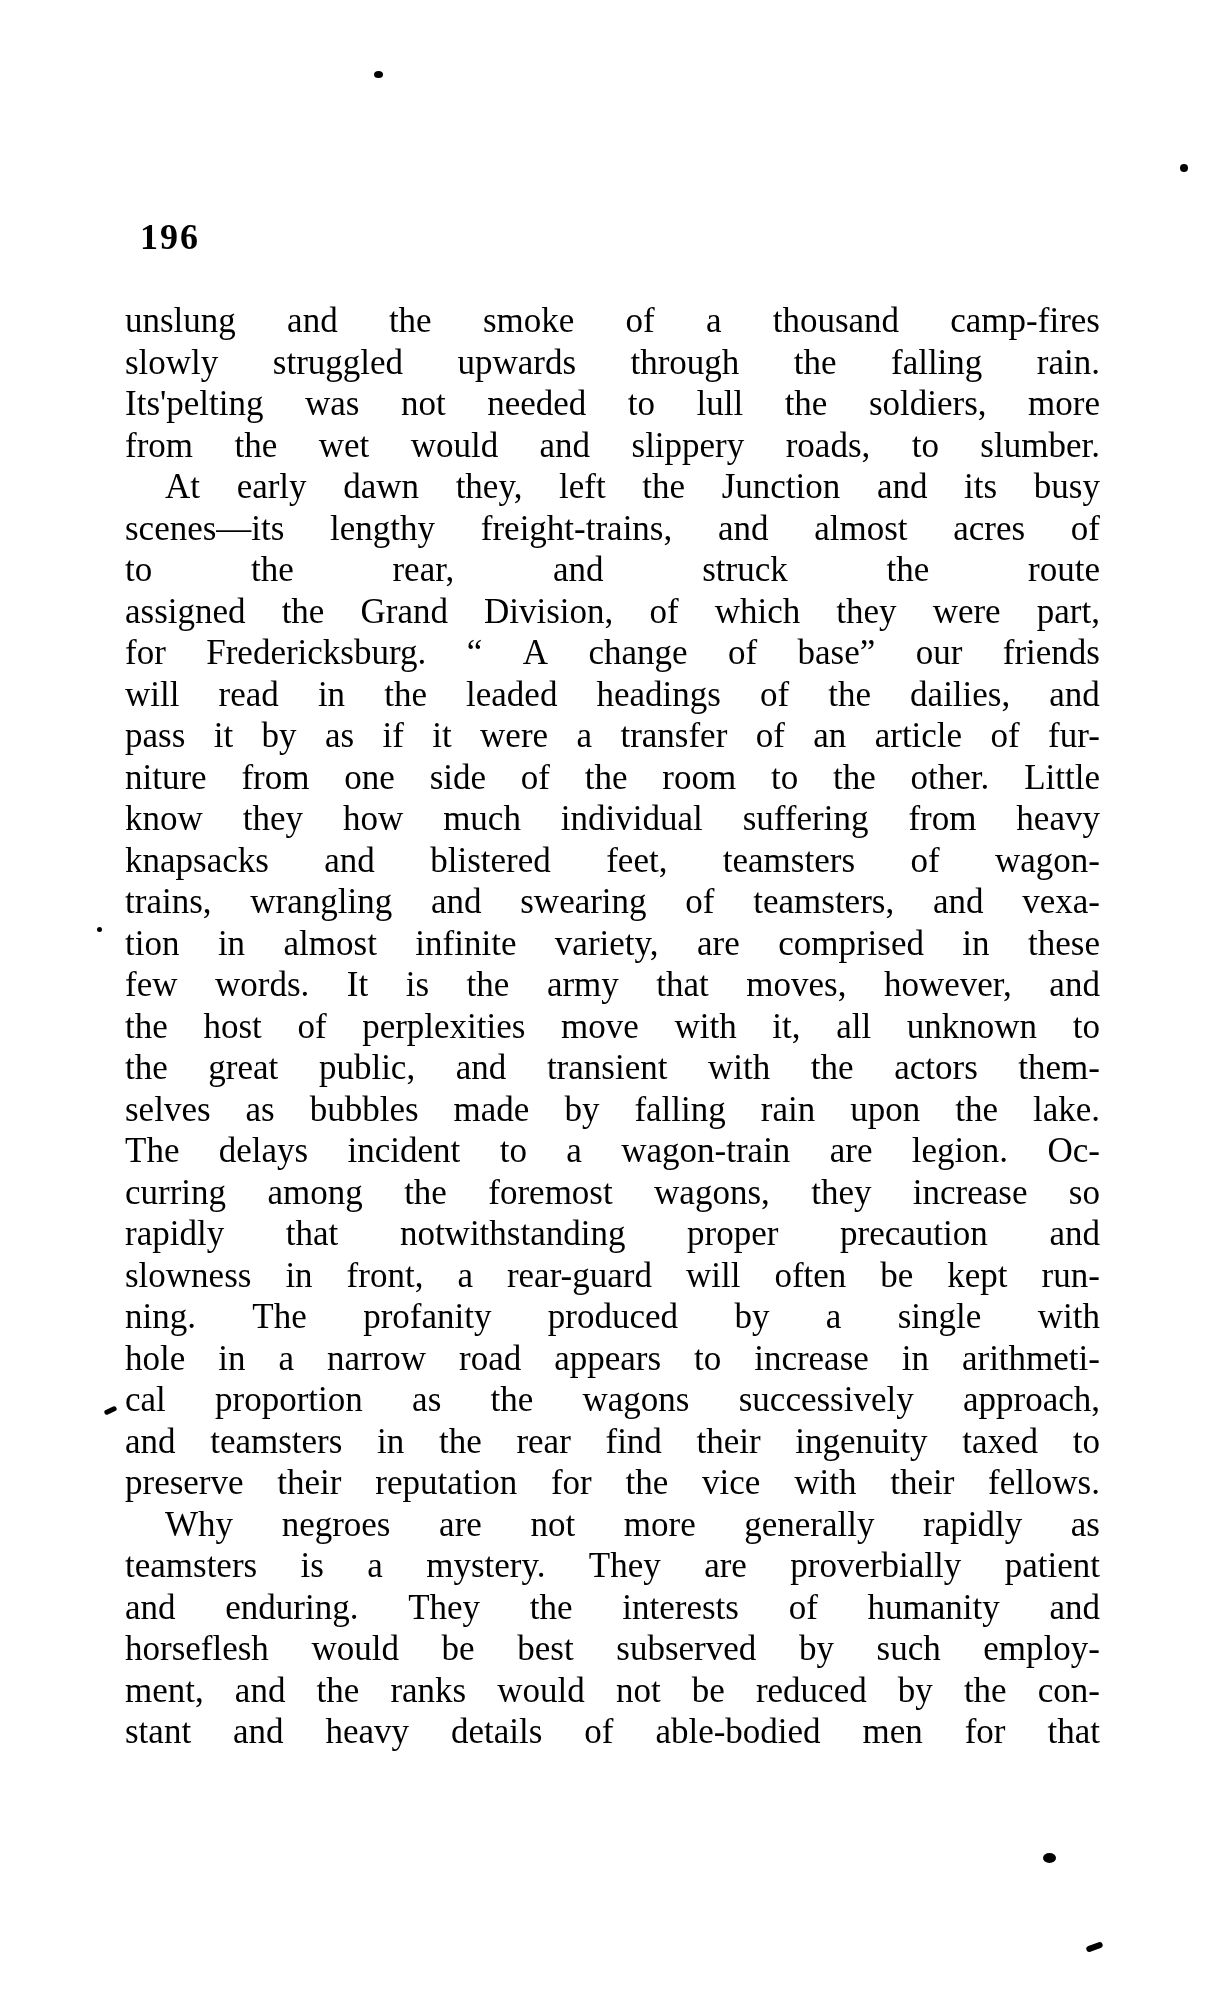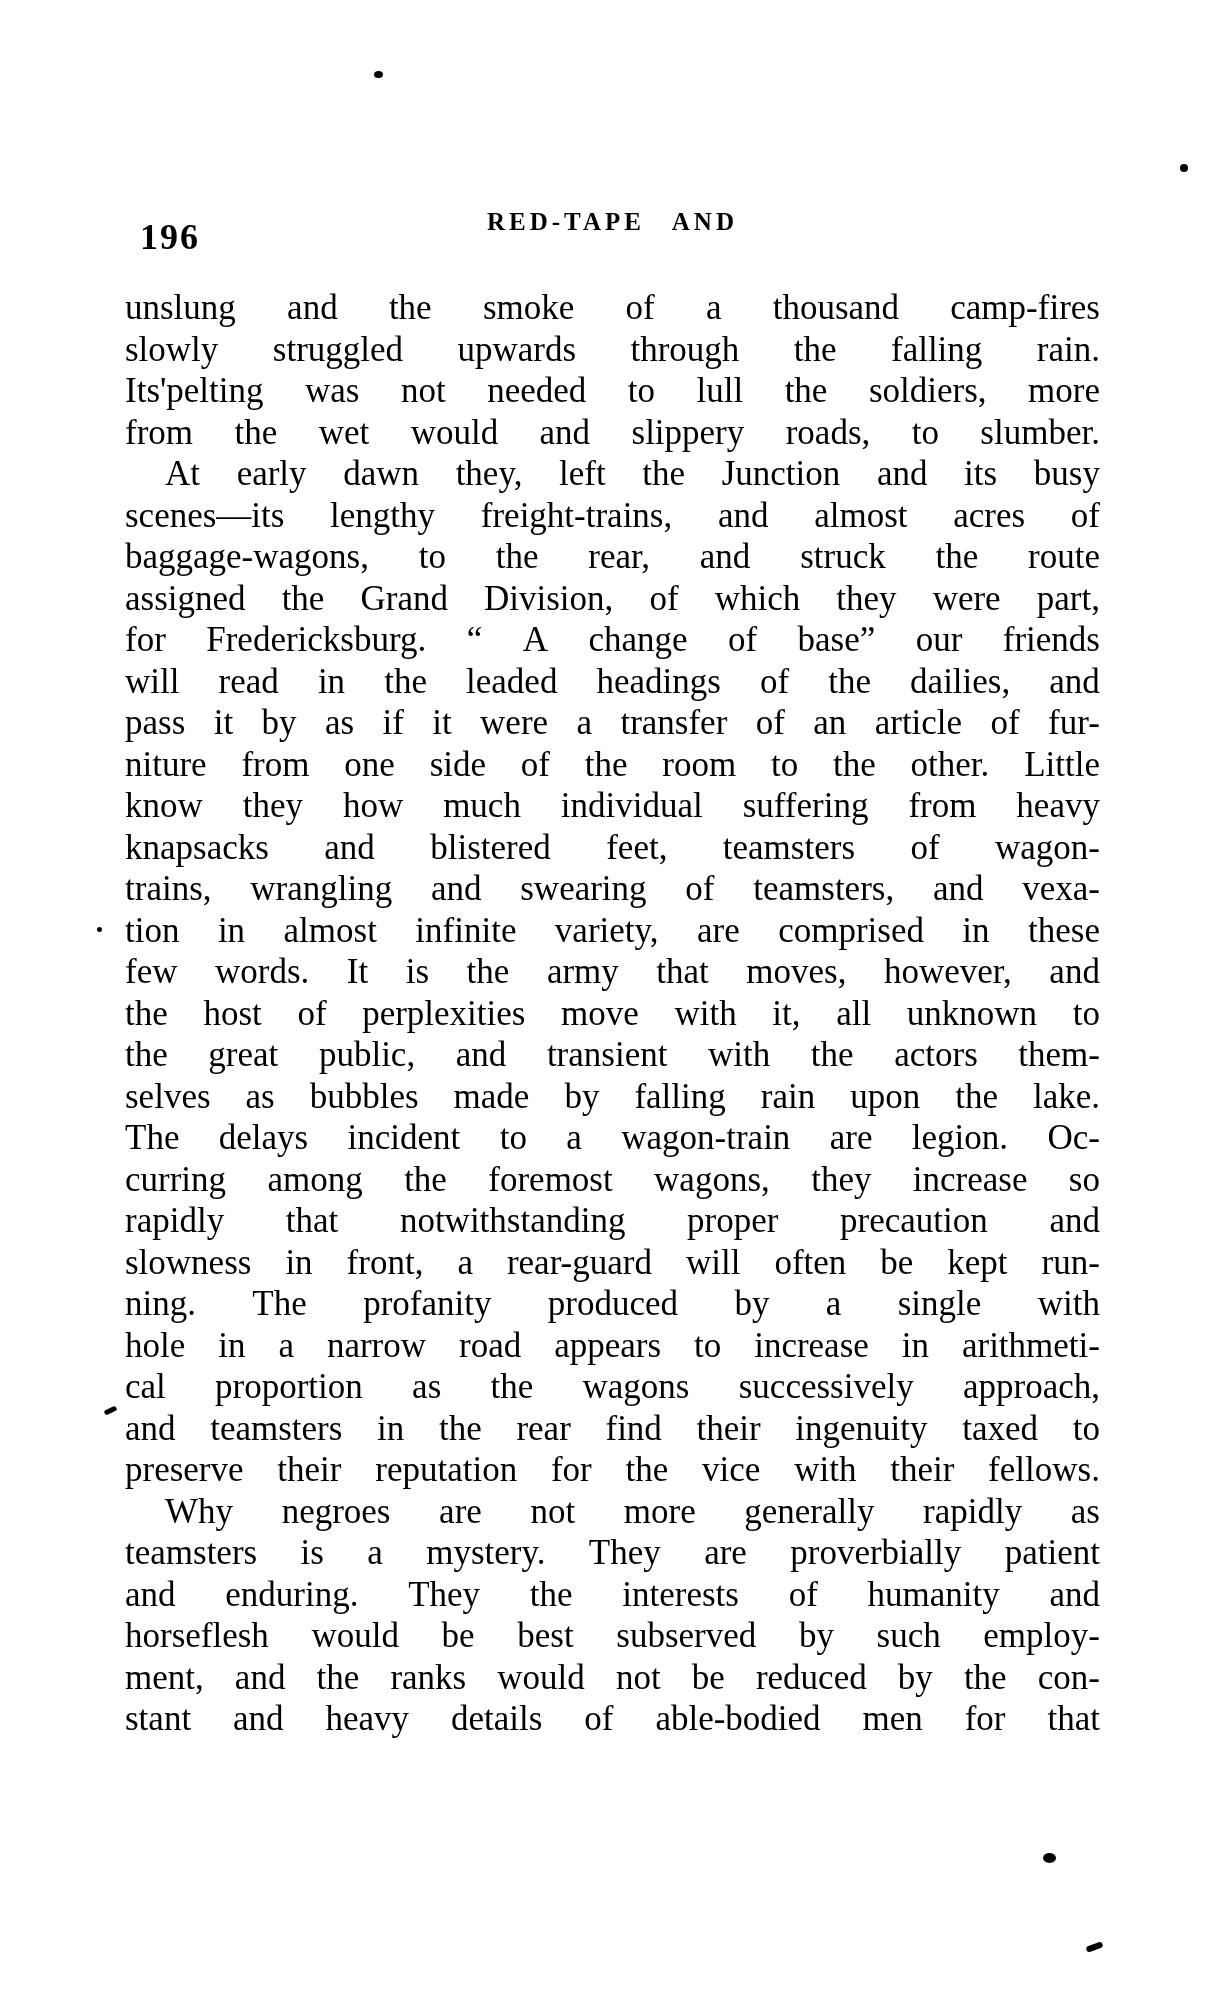--- a/index.html
+++ b/index.html
@@ -32,21 +32,21 @@
     width: 975px;
     text-align: center;
     font-size: 25px;
     font-weight: 700;
     letter-spacing: 4px;
     word-spacing: 18px;
   }
   .text-block {
     position: absolute;
     left: 125px;
-    top: 287px;
+    top: 300px;
     width: 975px;
   }
   .para { margin: 0; }
   .line {
     display: flex;
     justify-content: space-between;
     align-items: baseline;
     height: 41.5px;
     line-height: 41.5px;
     font-size: 35px;
@@ -61,21 +61,20 @@
     background: #000000;
   }
   .artifact.dot { border-radius: 50%; }
   .artifact.dash { border-radius: 3px; }
 </style>
 </head>
 <body>
 
 <div class="page">
   <div class="page-number">196</div>
-  <div class="running-head">RED-TAPE AND</div>
   <div class="text-block">
       <div class="para">
         <div class="line">
           <span>unslung</span>
           <span>and</span>
           <span>the</span>
           <span>smoke</span>
           <span>of</span>
           <span>a</span>
           <span>thousand</span>
@@ -129,21 +128,20 @@
         <div class="line">
           <span>scenes—its</span>
           <span>lengthy</span>
           <span>freight-trains,</span>
           <span>and</span>
           <span>almost</span>
           <span>acres</span>
           <span>of</span>
         </div>
         <div class="line">
-          <span>baggage-wagons,</span>
           <span>to</span>
           <span>the</span>
           <span>rear,</span>
           <span>and</span>
           <span>struck</span>
           <span>the</span>
           <span>route</span>
         </div>
         <div class="line">
           <span>assigned</span>

